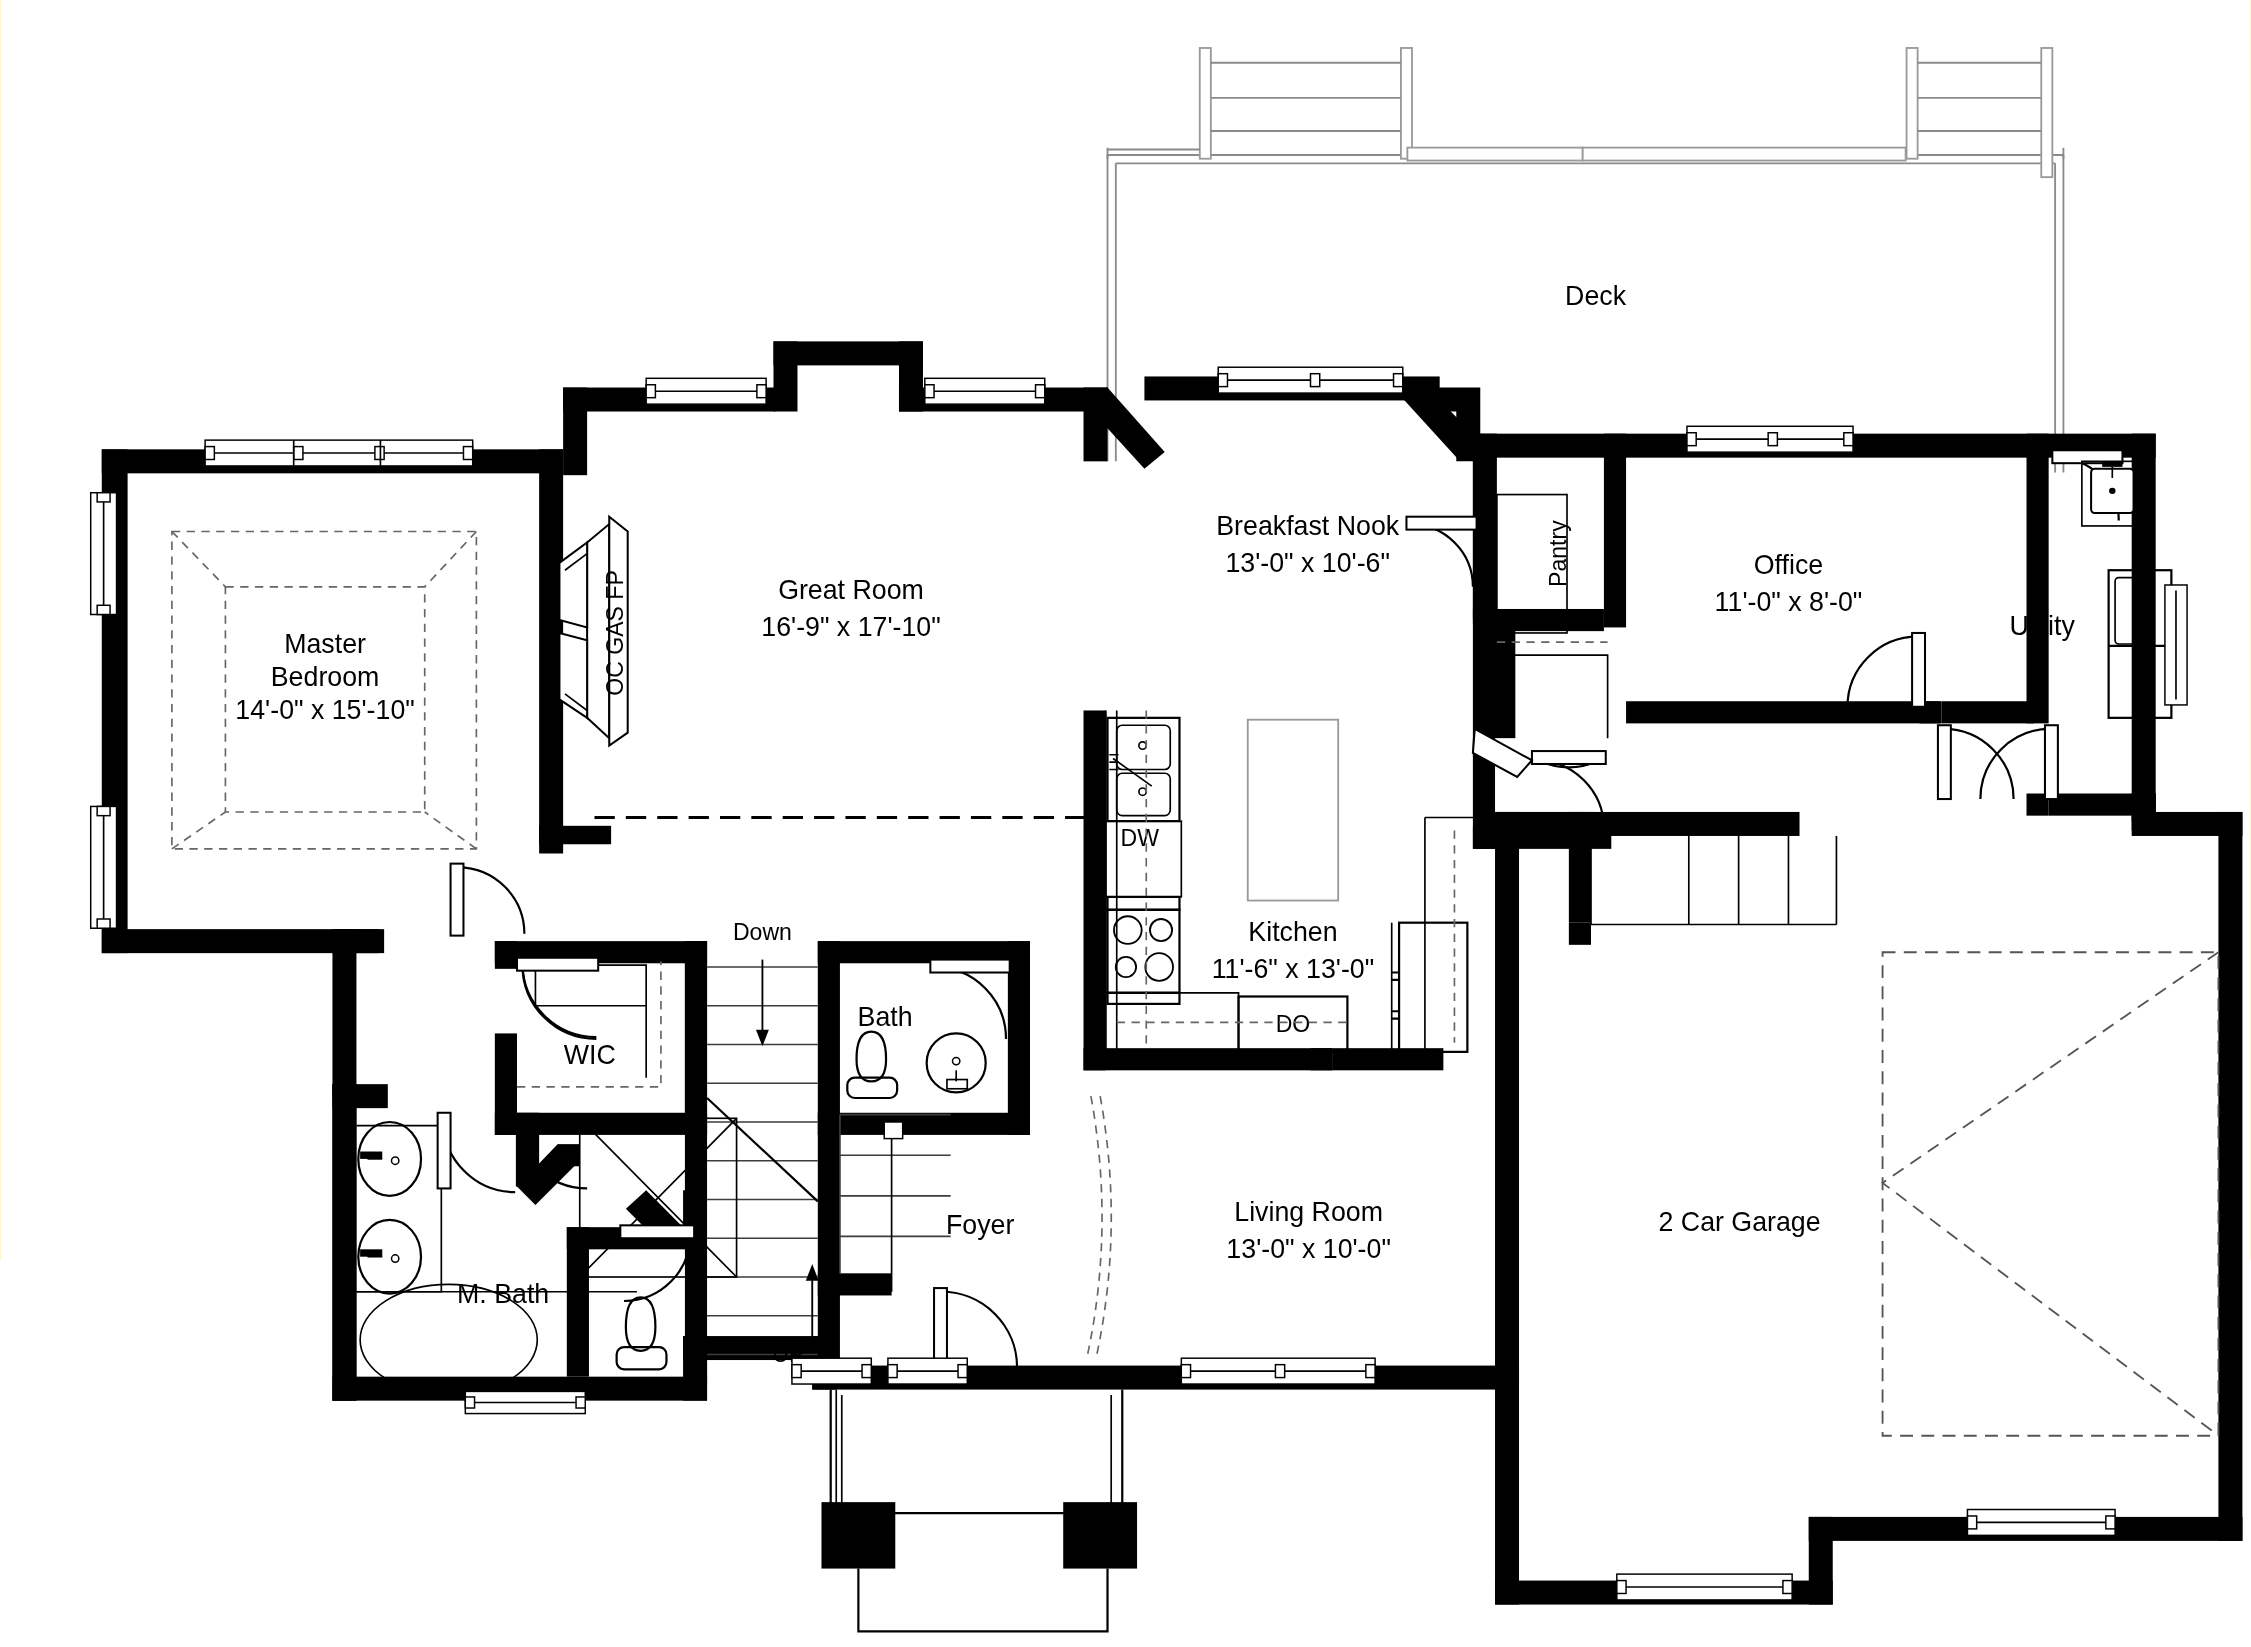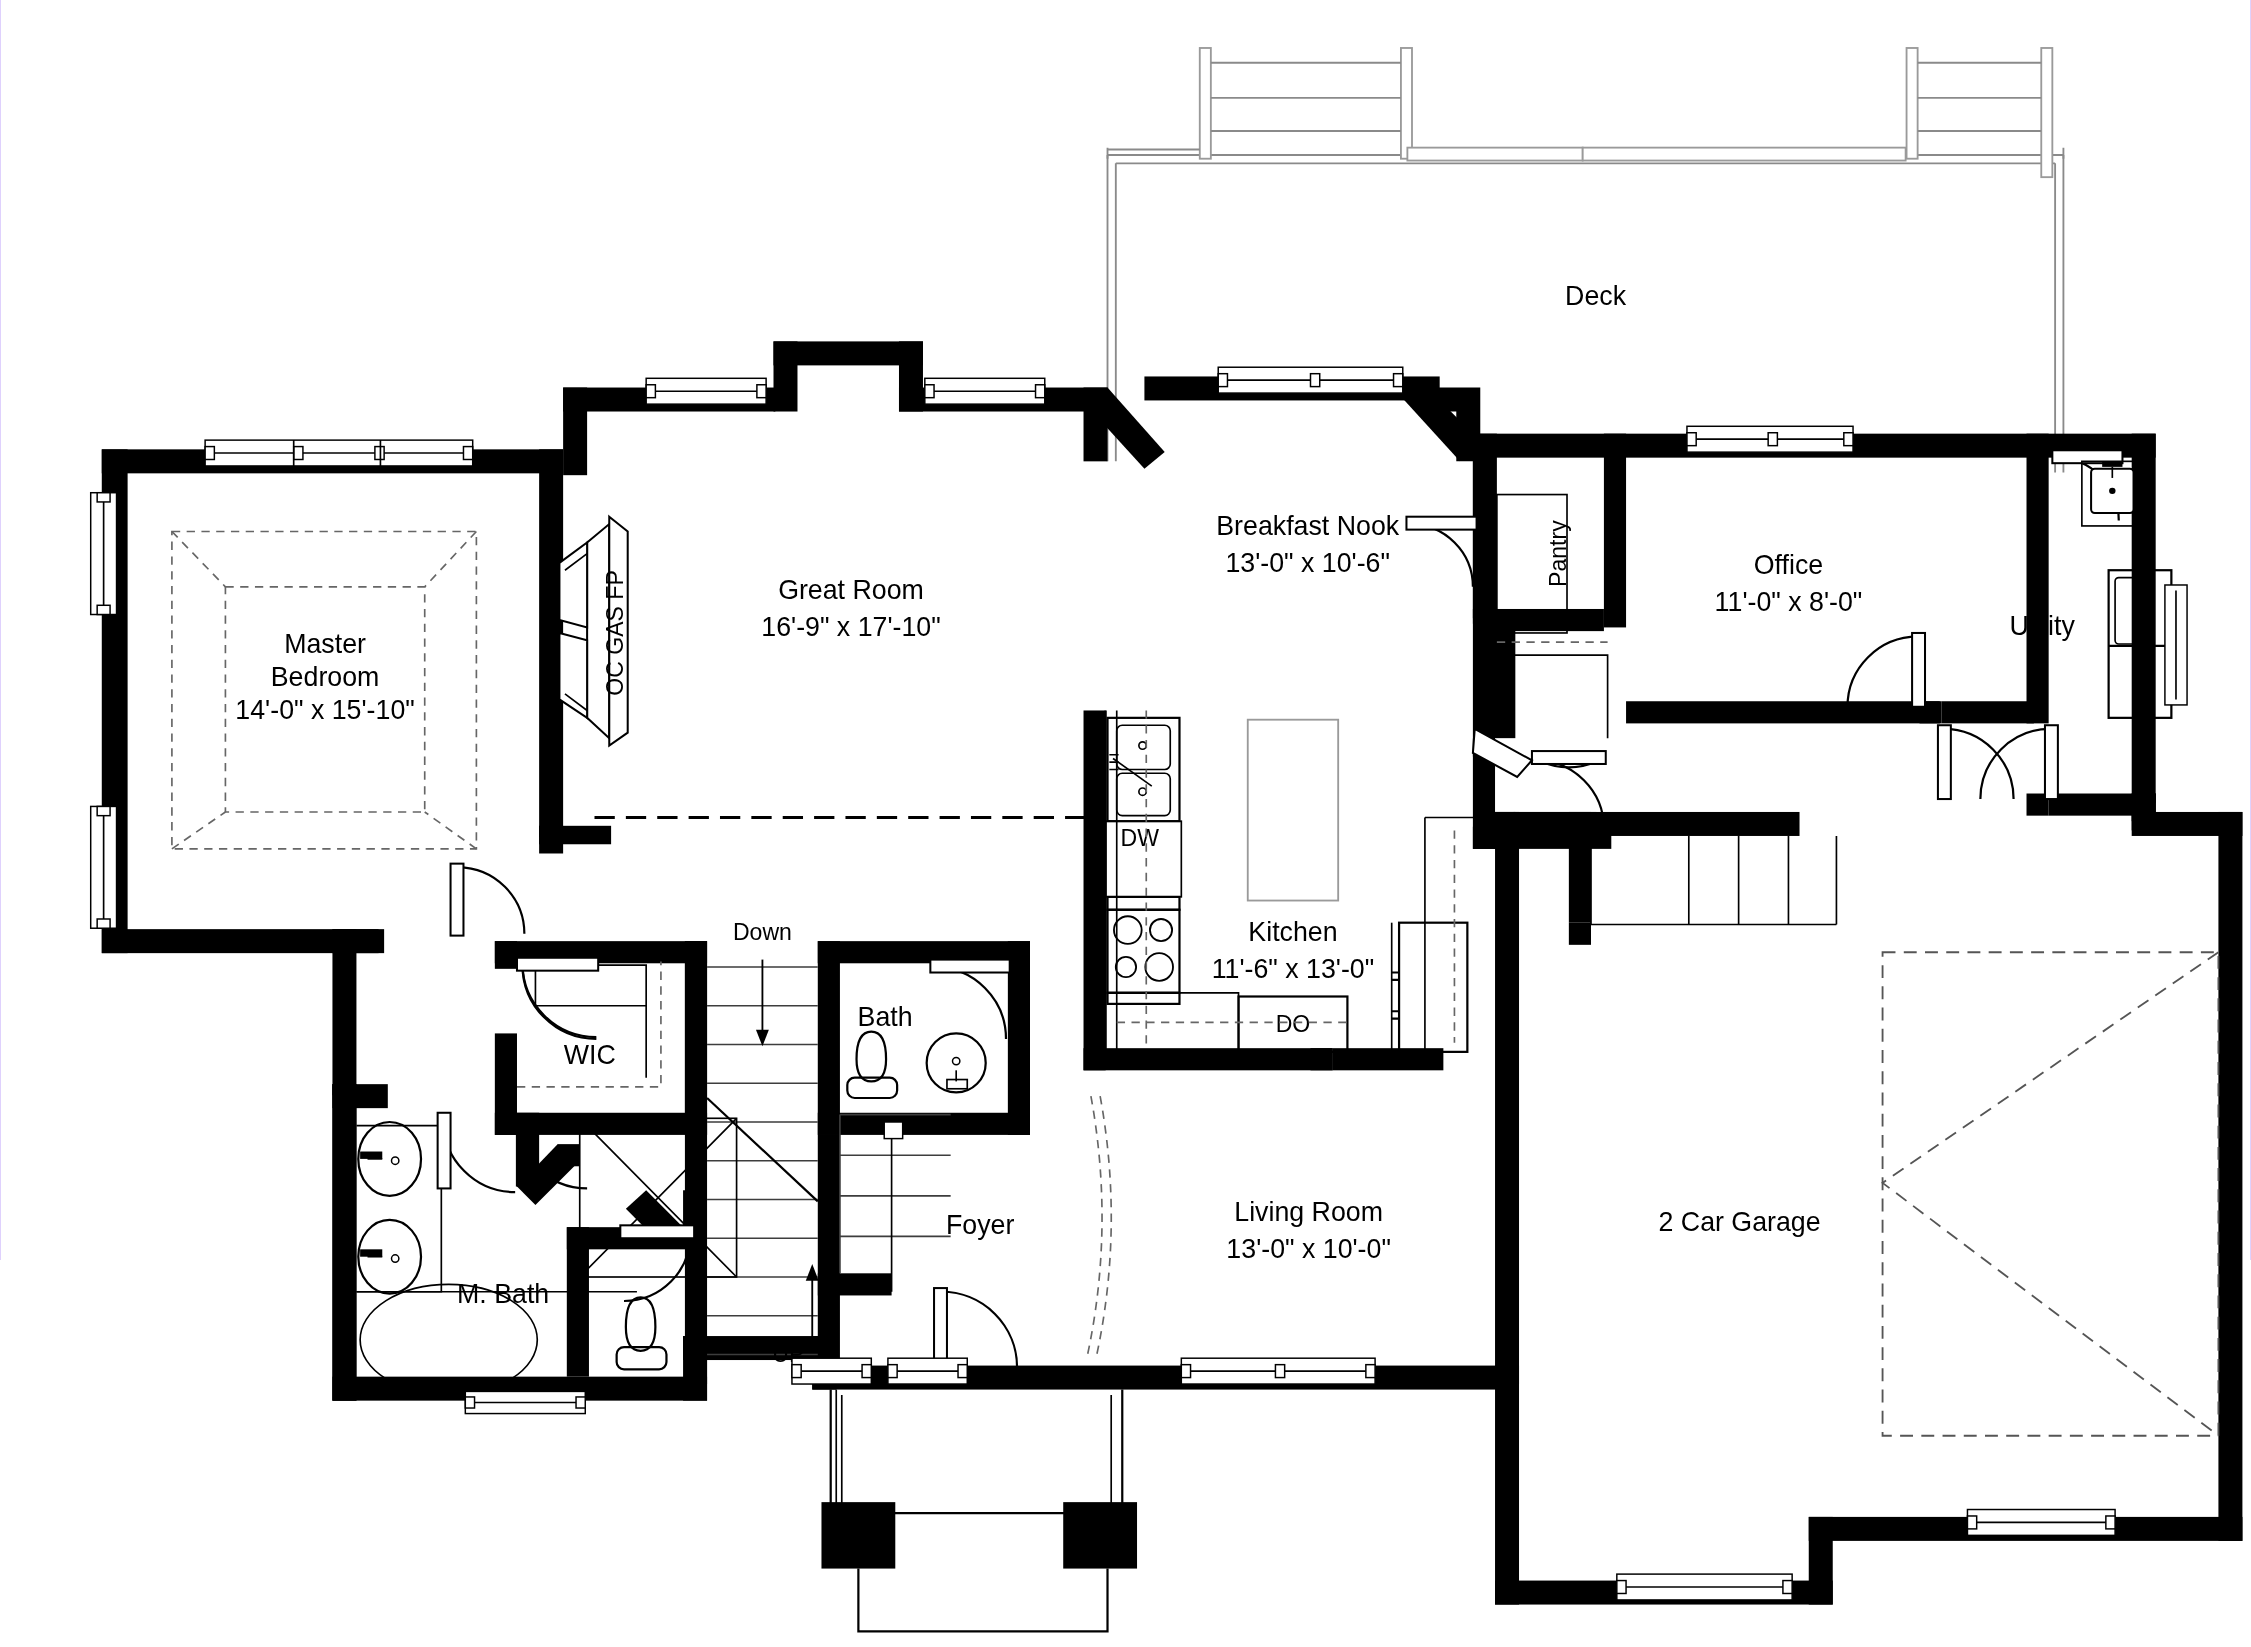--- a/index.html
+++ b/index.html
@@ -11,21 +11,21 @@
   body {
     width: 2251px;
     height: 1647px;
     font-family: "Liberation Sans", sans-serif;
     overflow: hidden;
   }
   #plan-root {
     position: relative;
     width: 2251px;
     height: 1260px;
-    background: #8b5cf6;
+    background: #fde047;
   }
   svg#floorplan {
     display: block;
     width: 2251px;
     height: 1647px;
   }
   .wall      { fill: #000000; stroke: none; }
   .thinline  { fill: none; stroke: #000000; stroke-width: 2.4; }
   .hairline  { fill: none; stroke: #000000; stroke-width: 1.8; }
   .greyline  { fill: none; stroke: #8a8a8a; stroke-width: 2; }

